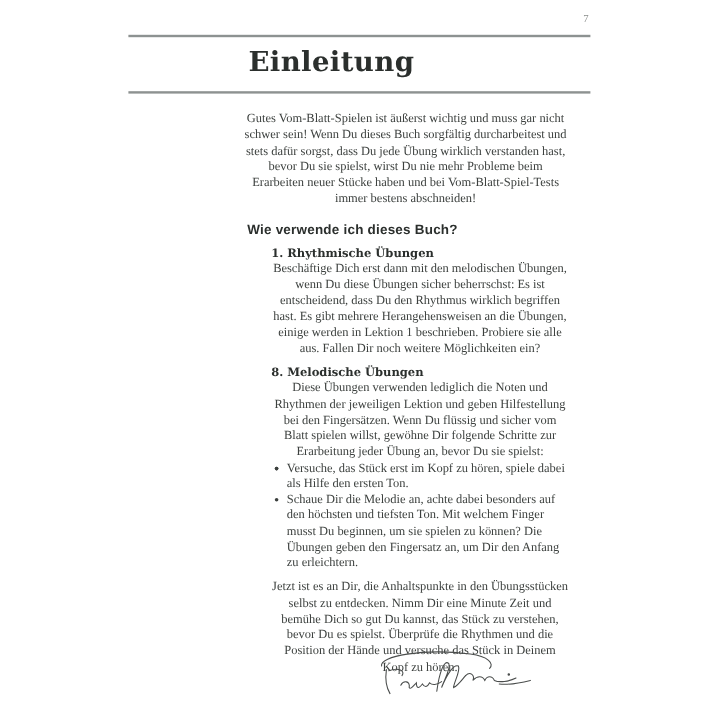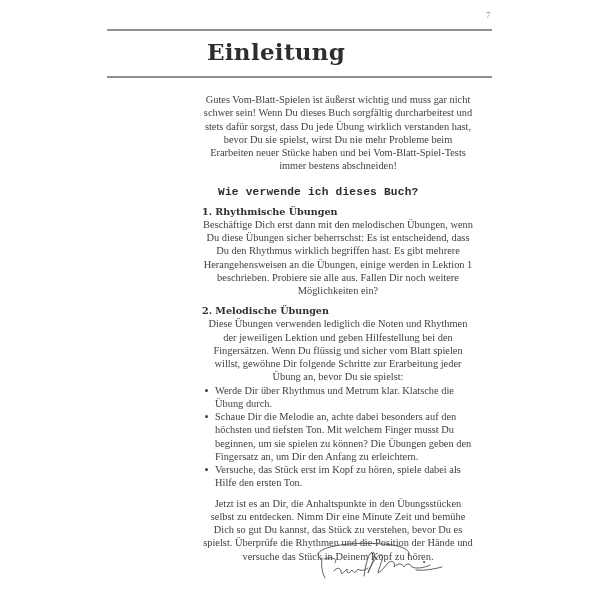--- a/index.html
+++ b/index.html
@@ -21,30 +21,30 @@
     letter-spacing: 0.3px; color: #2b2f2d; text-align: right;
   }
   .content {
     position: absolute; left: 202px; top: 93px; width: 272px;
     font-family: "Liberation Serif", serif; font-size: 10.4px; line-height: 13.25px;
     color: #3c403e;
   }
   .content p { margin: 0; text-align: center; }
   .intro { margin-bottom: 13px !important; }
   .main-heading {
-    margin: 0 0 6px 16px;
-    font-family: Liberation Mono, monospace; font-weight: bold; font-size: 11.2px;
+    margin: 0 0 6px 4px;
+    font-family: Liberation Sans, sans-serif; font-weight: bold; font-size: 11.2px;
     color: #2b2f2d; letter-spacing: 0.2px;
   }
   .sec-heading {
     margin: 0 0 0 0;
     font-family: "DejaVu Serif", serif; font-weight: bold; font-size: 9.6px;
     line-height: 13px; color: #2b2f2d;
   }
-  .section { margin-bottom: 7px; }
+  .section { margin-bottom: 7px; margin-left: 24px; }
   ul.bullets { list-style: none; margin: 0; padding: 0; }
   ul.bullets li { position: relative; padding-left: 13px; }
   ul.bullets li .dot {
     position: absolute; left: 3px; top: 5px; width: 3px; height: 3px;
     border-radius: 50%; background: #3c403e;
   }
   .signature {
     position: absolute; left: 312px; top: 541px; width: 135px; height: 42px;
   }
 </style>
@@ -63,34 +63,33 @@
     <p class="intro">Gutes Vom-Blatt-Spielen ist äußerst wichtig und muss gar nicht schwer sein! Wenn Du dieses Buch sorgfältig durcharbeitest und stets dafür sorgst, dass Du jede Übung wirklich verstanden hast, bevor Du sie spielst, wirst Du nie mehr Probleme beim Erarbeiten neuer Stücke haben und bei Vom-Blatt-Spiel-Tests immer bestens abschneiden!</p>
 
     <h2 class="main-heading">Wie verwende ich dieses Buch?</h2>
 
     <div class="section">
       <h3 class="sec-heading">1. Rhythmische Übungen</h3>
       <p>Beschäftige Dich erst dann mit den melodischen Übungen, wenn Du diese Übungen sicher beherrschst: Es ist entscheidend, dass Du den Rhythmus wirklich begriffen hast. Es gibt mehrere Herangehensweisen an die Übungen, einige werden in Lektion 1 beschrieben. Probiere sie alle aus. Fallen Dir noch weitere Möglichkeiten ein?</p>
     </div>
 
     <div class="section">
-      <h3 class="sec-heading">2. Melodische Übungen</h3>
+      <h3 class="sec-heading">8. Melodische Übungen</h3>
       <p>Diese Übungen verwenden lediglich die Noten und Rhythmen der jeweiligen Lektion und geben Hilfestellung bei den Fingersätzen. Wenn Du flüssig und sicher vom Blatt spielen willst, gewöhne Dir folgende Schritte zur Erarbeitung jeder Übung an, bevor Du sie spielst:</p>
       <ul class="bullets">
         <li>
           <span class="dot"></span>
-          <span>Werde Dir über Rhythmus und Metrum klar. Klatsche die Übung durch.</span>
+        </li>
+        <li>
+          <span class="dot"></span>
+          <span>Versuche, das Stück erst im Kopf zu hören, spiele dabei als Hilfe den ersten Ton.</span>
         </li>
         <li>
           <span class="dot"></span>
           <span>Schaue Dir die Melodie an, achte dabei besonders auf den höchsten und tiefsten Ton. Mit welchem Finger musst Du beginnen, um sie spielen zu können? Die Übungen geben den Fingersatz an, um Dir den Anfang zu erleichtern.</span>
-        </li>
-        <li>
-          <span class="dot"></span>
-          <span>Versuche, das Stück erst im Kopf zu hören, spiele dabei als Hilfe den ersten Ton.</span>
         </li>
       </ul>
     </div>
 
     <div class="section">
     </div>
 
     <div class="section" style="margin-bottom:0">
       <p>Jetzt ist es an Dir, die Anhaltspunkte in den Übungsstücken selbst zu entdecken. Nimm Dir eine Minute Zeit und bemühe Dich so gut Du kannst, das Stück zu verstehen, bevor Du es spielst. Überprüfe die Rhythmen und die Position der Hände und versuche das Stück in Deinem Kopf zu hören.</p>
     </div>

